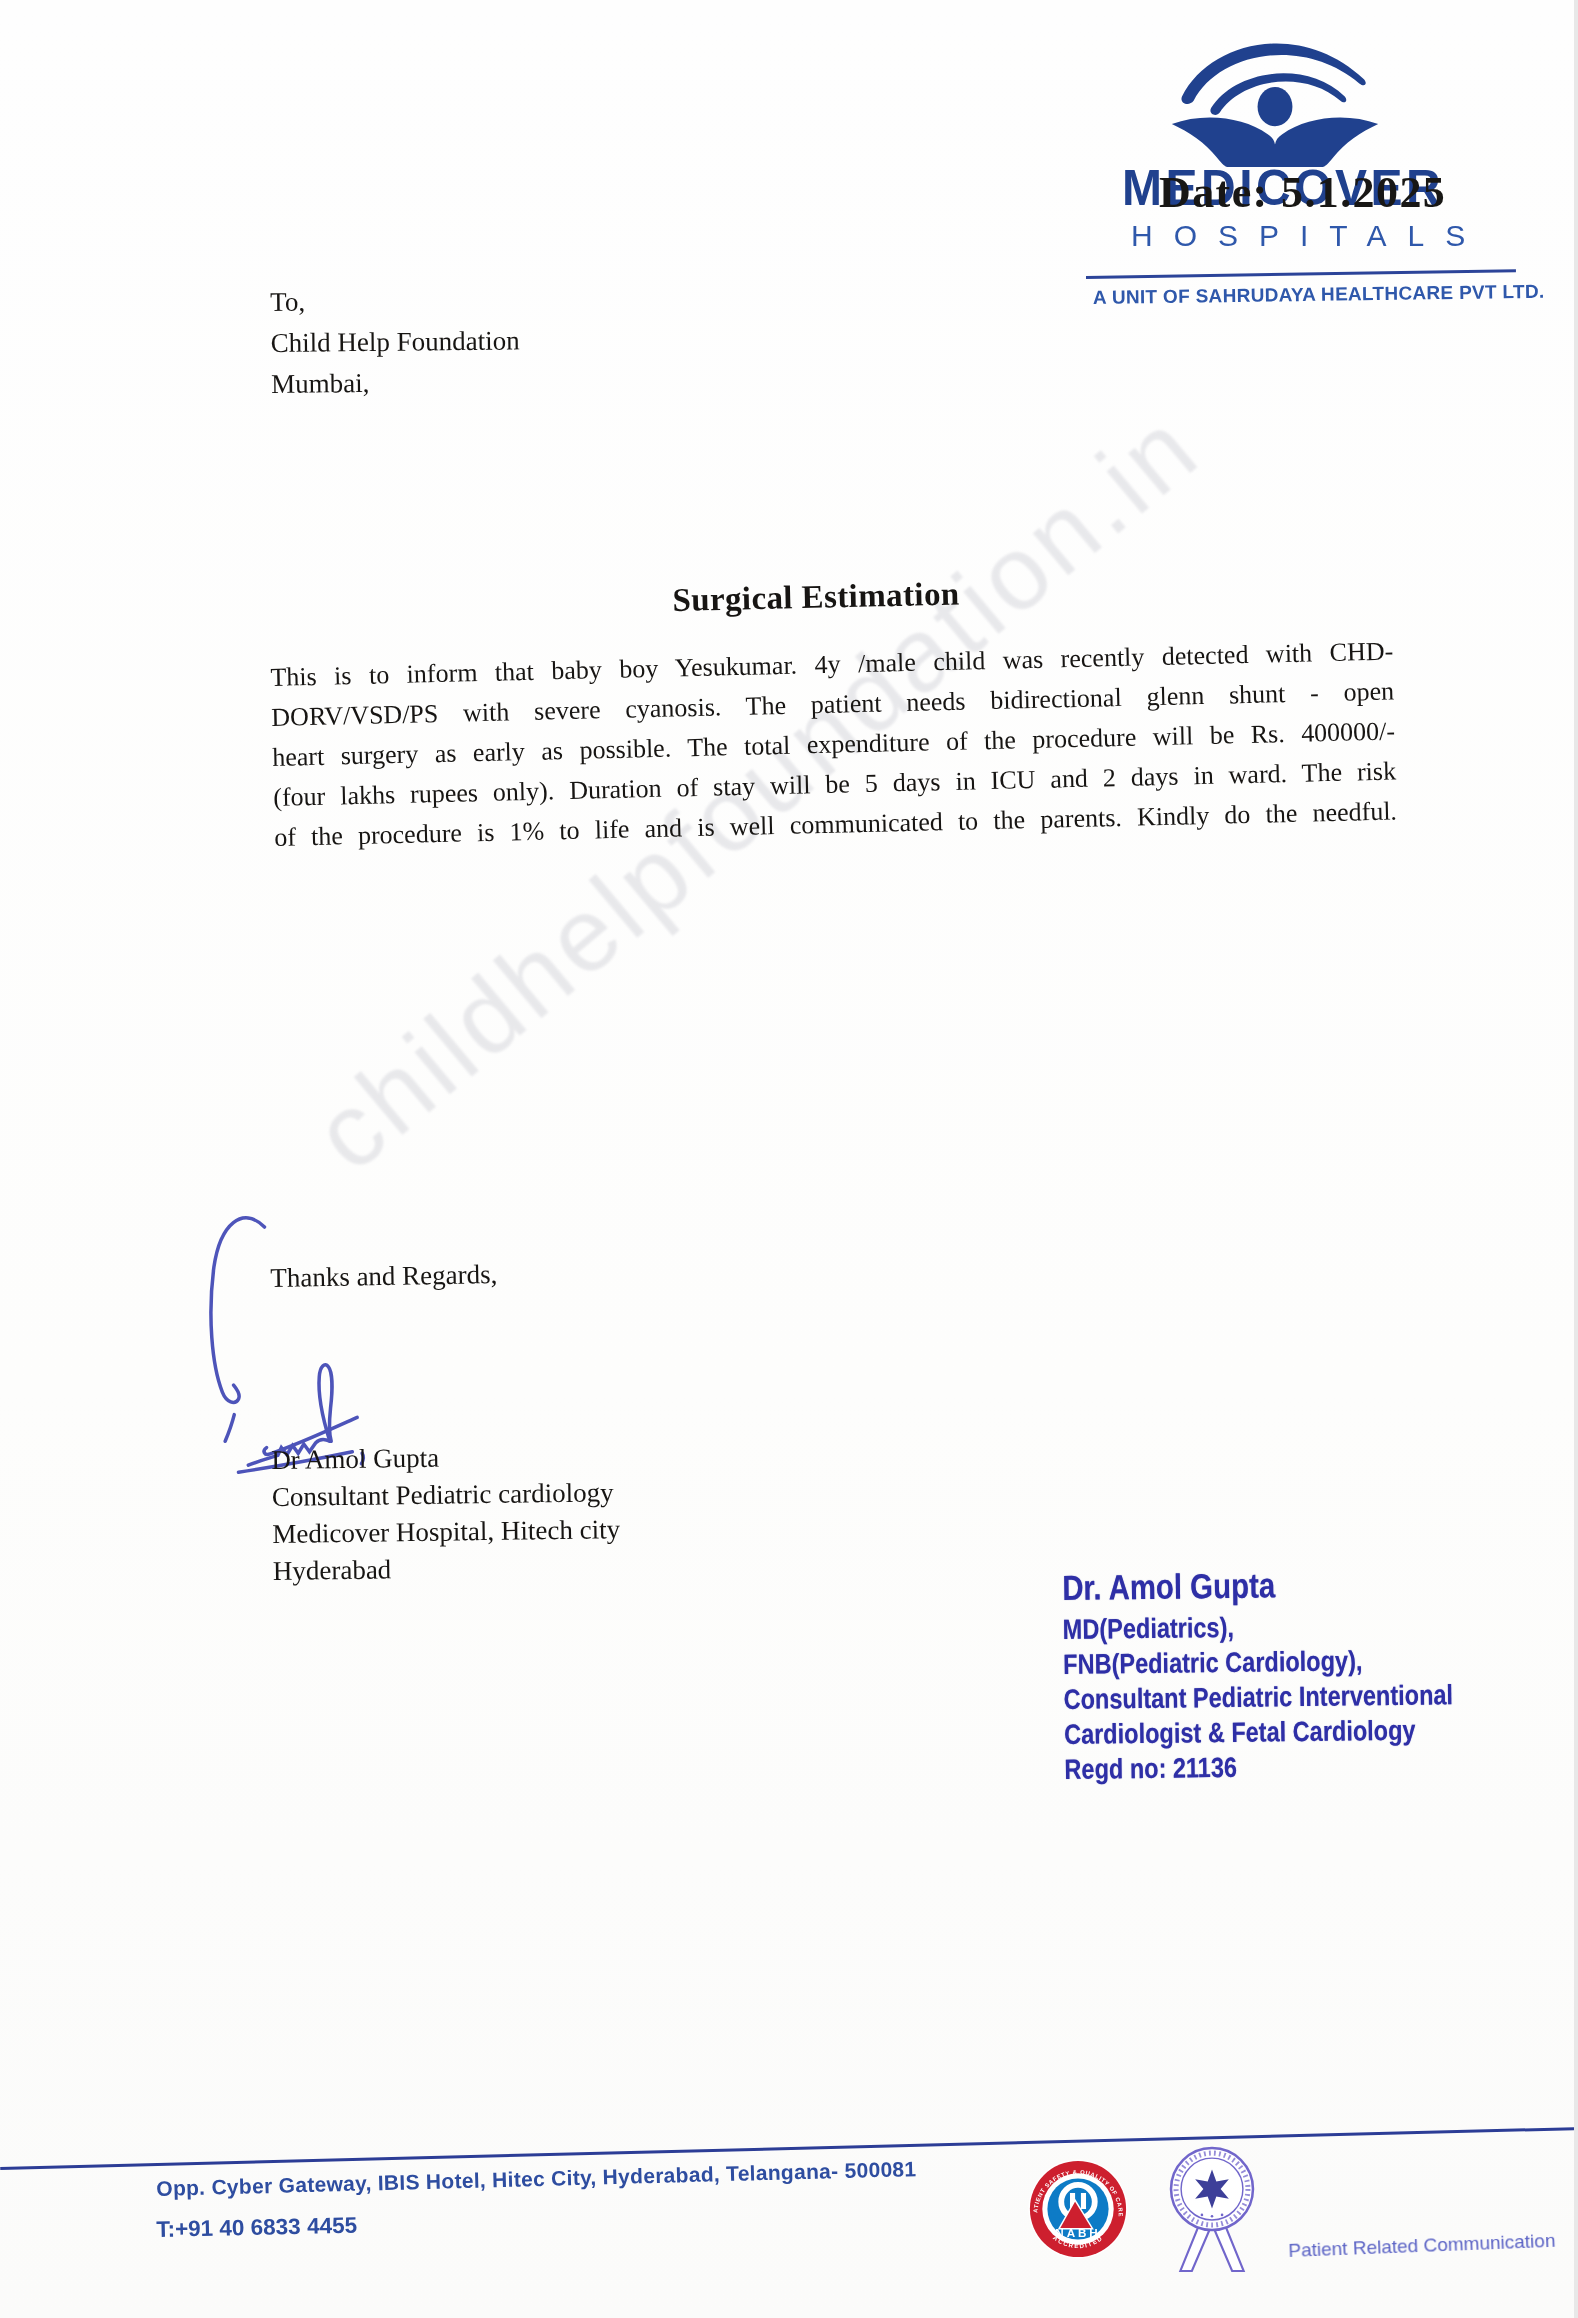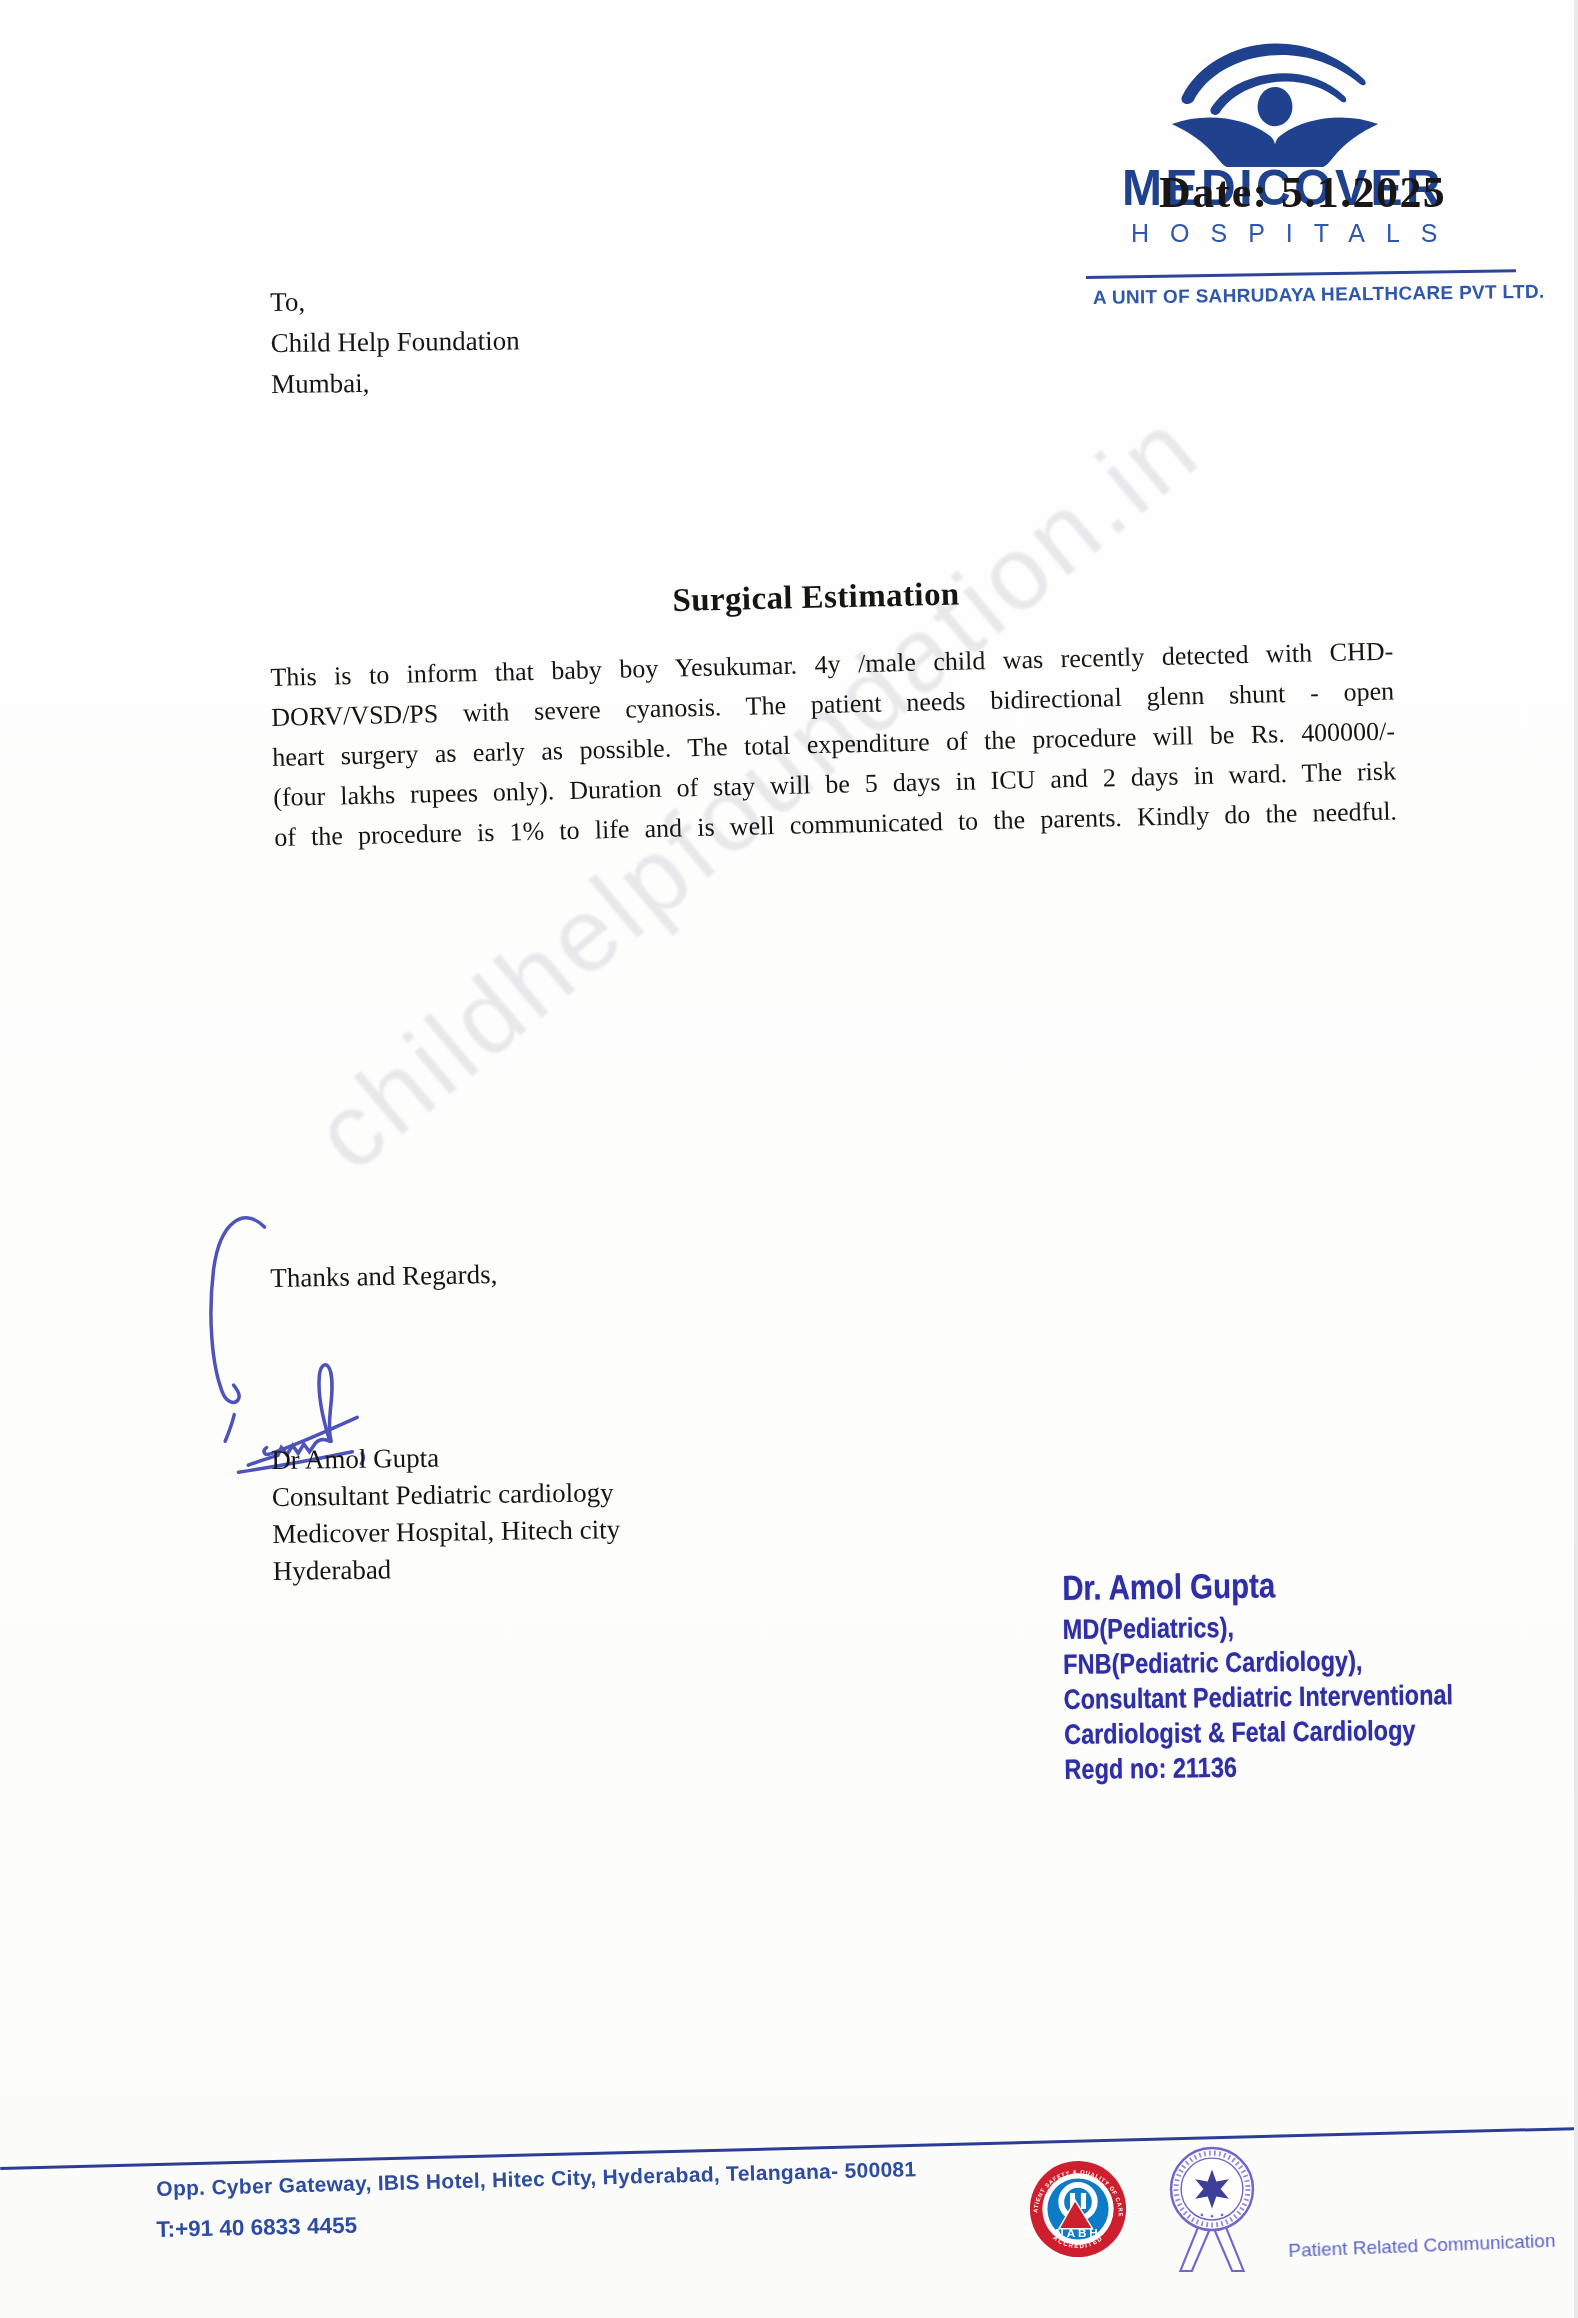--- a/index.html
+++ b/index.html
@@ -33,21 +33,21 @@
   }
   .date-line{
     left:1159px; top:167px; z-index:6;
     font-family:"Liberation Serif", serif;
     font-size:44px; font-weight:700; color:#181715; white-space:nowrap;
     letter-spacing:1.4px;
   }
   .brand-sub{
     left:1131px; top:219px;
     font-family:"Liberation Sans", sans-serif;
-    font-size:25px; font-weight:400; letter-spacing:21px;
+    font-size:30px; font-weight:400; letter-spacing:21px;
     color:#2f58ab; white-space:nowrap;
   }
   .head-rule{
     left:1086px; top:276px; width:430px; height:2.8px;
     background:#2c4499; transform:rotate(-0.9deg); transform-origin:left center;
   }
   .unit-line{
     left:1093px; top:287px;
     font-family:"Liberation Sans", sans-serif;
     font-size:19px; font-weight:700; letter-spacing:0.3px;

